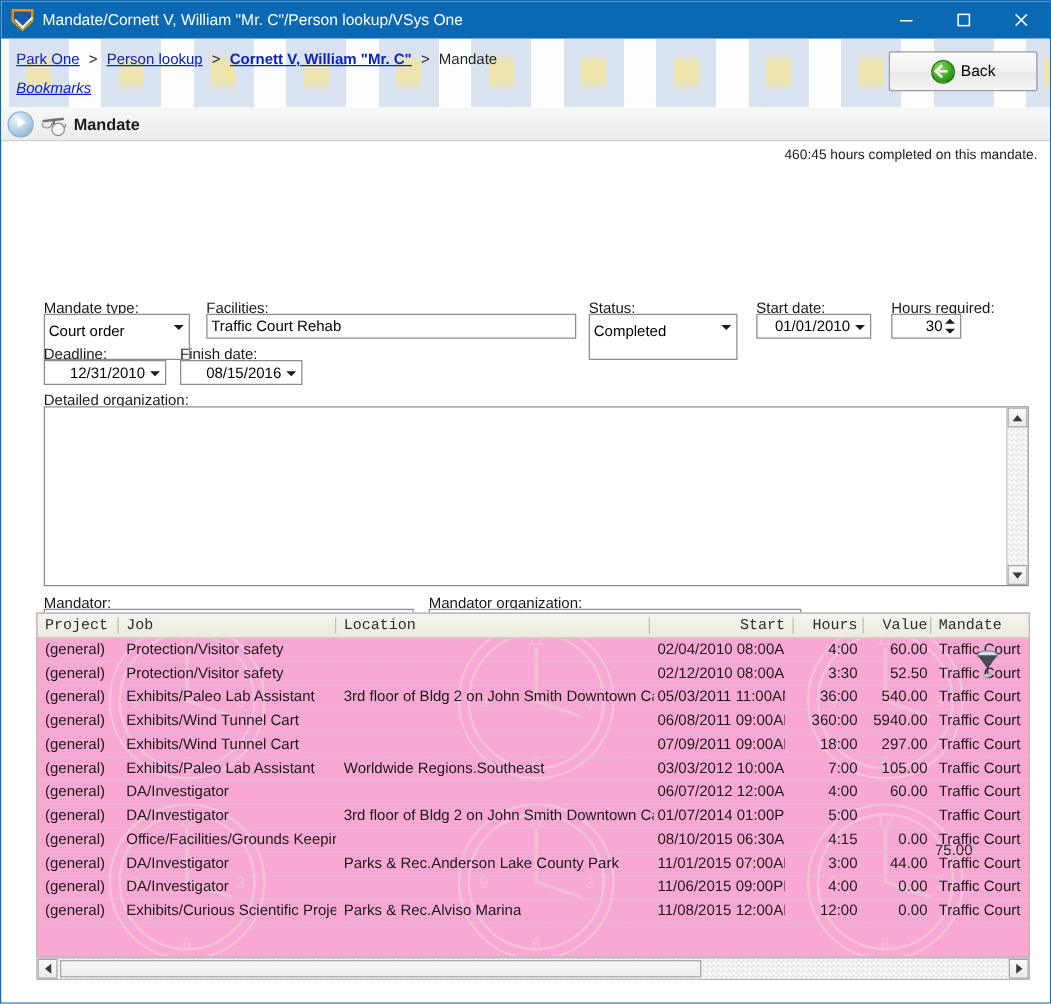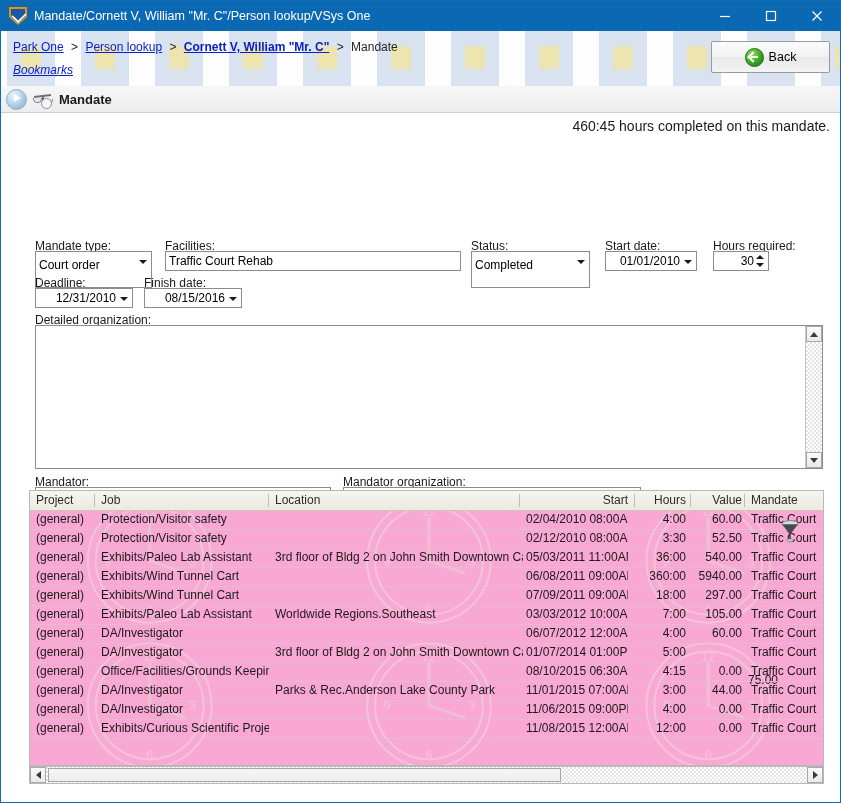--- a/index.html
+++ b/index.html
@@ -227,21 +227,21 @@
 
   
   .form-area {
     position: relative;
     padding: 0;
     background: #ffffff;
   }
   .hours-note {
     position: absolute;
     right: 10px; top: 5px;
-    font-size: 14px;
+    font-size: 11px;
     color: #1a1a1a;
   }
   .lbl {
     position: absolute;
     font-size: 12px;
     color: #1a1a1a;
     white-space: nowrap;
   }
   .ctl {
     position: absolute;
@@ -375,20 +375,21 @@
     position: absolute; inset: 0;
     pointer-events: none;
     opacity: 0.50;
   }
   .grid-head {
     position: relative;
     height: 19px;
     background: linear-gradient(180deg,#f6f5ef 0%,#ebeade 100%);
     border-bottom: 1px solid #c9c6b8;
     z-index: 2;
+    font-family: Liberation Mono, monospace;
   }
   .gh {
     position: absolute;
     top: 2px;
     font-size: 12px;
     color: #2b2b2b;
     white-space: nowrap;
   }
   .gsep {
     position: absolute;
@@ -784,20 +785,21 @@
           <div class="gc" style="left: 71px; width: 168px;">DA/Investigator</div>
           <div class="gc" style="left: 245px; width: 248px;"></div>
           <div class="gc r" style="left: 496px; width: 102px;">11/06/2015 09:00PM</div>
           <div class="gc r" style="left: 608px; width: 48px;">4:00</div>
           <div class="gc r" style="left: 664px; width: 48px;">0.00</div>
           <div class="gc" style="left: 721px; width: 68px;">Traffic Court Re</div>
         </div>
         <div class="grow">
           <div class="gc" style="left: 6px; width: 58px;">(general)</div>
           <div class="gc" style="left: 71px; width: 168px;">Exhibits/Curious Scientific Project</div>
+          <div class="gc" style="left: 245px; width: 248px;">Parks &amp; Rec.Alviso Marina</div>
           <div class="gc r" style="left: 496px; width: 102px;">11/08/2015 12:00AM</div>
           <div class="gc r" style="left: 608px; width: 48px;">12:00</div>
           <div class="gc r" style="left: 664px; width: 48px;">0.00</div>
           <div class="gc" style="left: 721px; width: 68px;">Traffic Court Re</div>
         </div>
       </div>
   </div>
 
   <svg class="busy-cursor" viewBox="0 0 20 24">
     <ellipse cx="10" cy="5" rx="8" ry="3.4" fill="#d8dde3" stroke="#7f878f" stroke-width="1"></ellipse>

